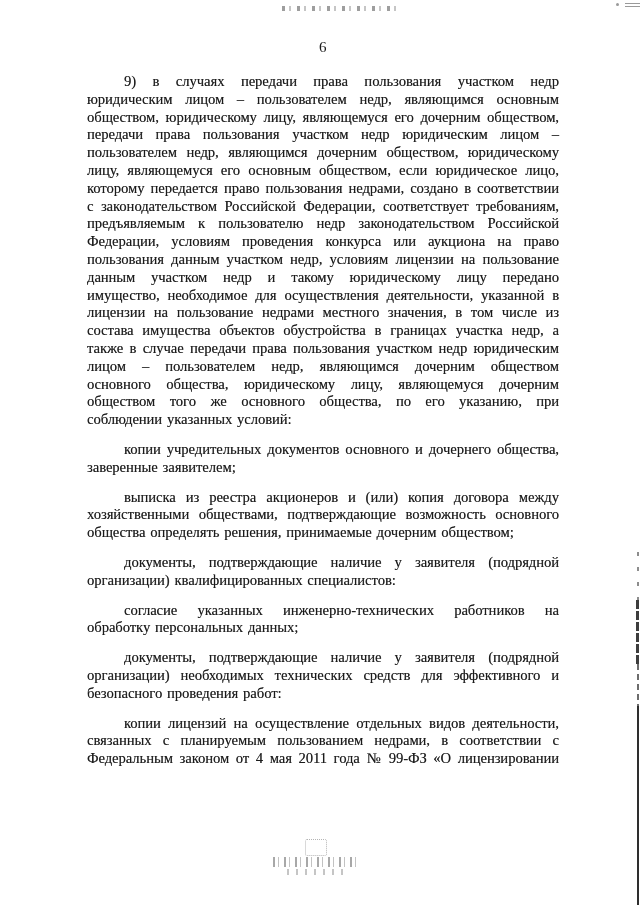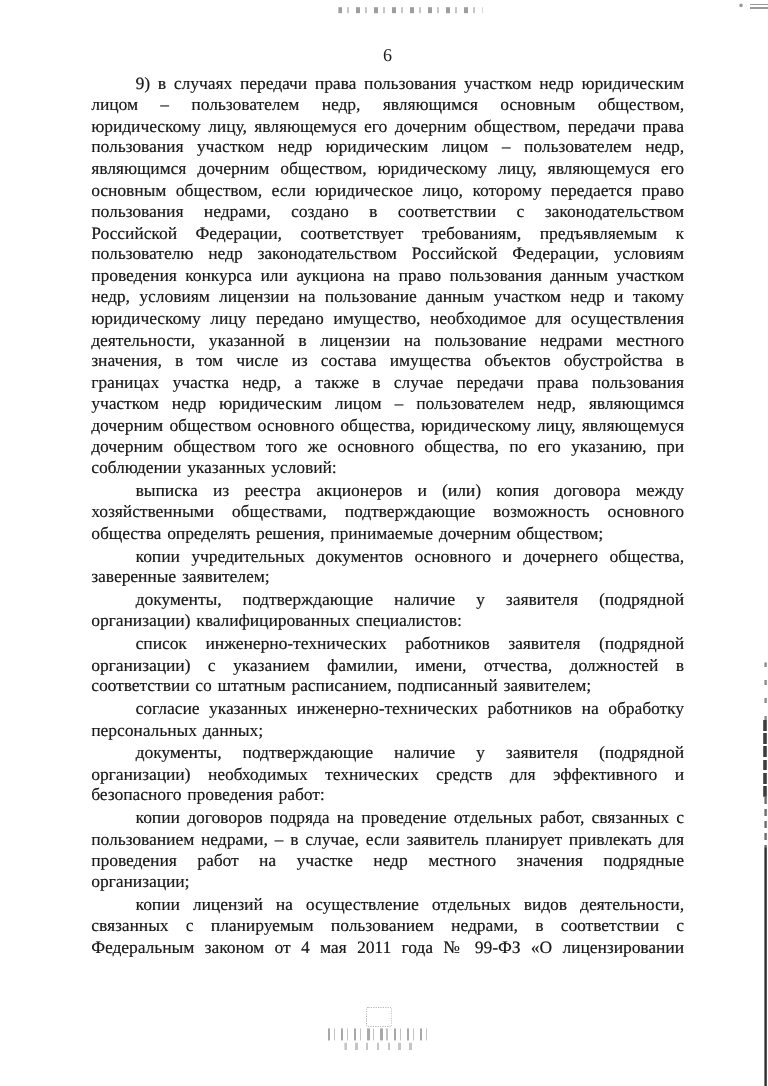--- a/index.html
+++ b/index.html
@@ -25,21 +25,21 @@
   
   .text-block {
     position:absolute;
     top:61px; left:75px; width:496px;
     font-size:14.5px;
     line-height:17.8px;
     text-align:justify;
     text-shadow:0.25px 0 0 rgba(20,20,20,.55); 
   }
   .text-block p {
-    margin:1px;
+    margin:12px;
     text-indent:37px;
     word-spacing:1.2px;
   }
   .text-block p.last-par { text-align-last:justify; }
 
   
   .top-noise {
     position:absolute; left:282px; top:6px; width:120px; height:5px;
     background:repeating-linear-gradient(90deg,
       rgba(125,125,125,.75) 0 3px, transparent 3px 7px,
@@ -100,27 +100,25 @@
 <div class="scan-page">
 
   <div class="top-noise"></div>
   <div class="top-noise-dot"></div>
   <div class="top-noise-right"></div>
 
   <div class="page-number">6</div>
 
   <div class="text-block">
     <p>9) в случаях передачи права пользования участком недр юридическим лицом – пользователем недр, являющимся основным обществом, юридическому лицу, являющемуся его дочерним обществом, передачи права пользования участком недр юридическим лицом – пользователем недр, являющимся дочерним обществом, юридическому лицу, являющемуся его основным обществом, если юридическое лицо, которому передается право пользования недрами, создано в соответствии с законодательством Российской Федерации, соответствует требованиям, предъявляемым к пользователю недр законодательством Российской Федерации, условиям проведения конкурса или аукциона на право пользования данным участком недр, условиям лицензии на пользование данным участком недр и такому юридическому лицу передано имущество, необходимое для осуществления деятельности, указанной в лицензии на пользование недрами местного значения, в том числе из состава имущества объектов обустройства в границах участка недр, а также в случае передачи права пользования участком недр юридическим лицом – пользователем недр, являющимся дочерним обществом основного общества, юридическому лицу, являющемуся дочерним обществом того же основного общества, по его указанию, при соблюдении указанных условий:</p>
+    <p>копии учредительных документов основного и дочернего общества, заверенные заявителем;</p>
     <p>выписка из реестра акционеров и (или) копия договора между хозяйственными обществами, подтверждающие возможность основного общества определять решения, принимаемые дочерним обществом;</p>
-    <p>копии учредительных документов основного и дочернего общества, заверенные заявителем;</p>
     <p>документы, подтверждающие наличие у заявителя (подрядной организации) квалифицированных специалистов:</p>
-    <p>список инженерно-технических работников заявителя (подрядной организации) с указанием фамилии, имени, отчества, должностей в соответствии со штатным расписанием, подписанный заявителем;</p>
     <p>согласие указанных инженерно-технических работников на обработку персональных данных;</p>
     <p>документы, подтверждающие наличие у заявителя (подрядной организации) необходимых технических средств для эффективного и безопасного проведения работ:</p>
-    <p>копии договоров подряда на проведение отдельных работ, связанных с пользованием недрами, – в случае, если заявитель планирует привлекать для проведения работ на участке недр местного значения подрядные организации;</p>
     <p class="last-par">копии лицензий на осуществление отдельных видов деятельности, связанных с планируемым пользованием недрами, в соответствии с Федеральным законом от 4 мая 2011 года № 99-ФЗ «О лицензировании</p>
   </div>
 
   <div class="edge-a"></div>
   <div class="edge-b"></div>
   <div class="edge-c"></div>
   <div class="edge-d"></div>
 
   <div class="stamp-box"></div>
   <div class="stamp-text"></div>

